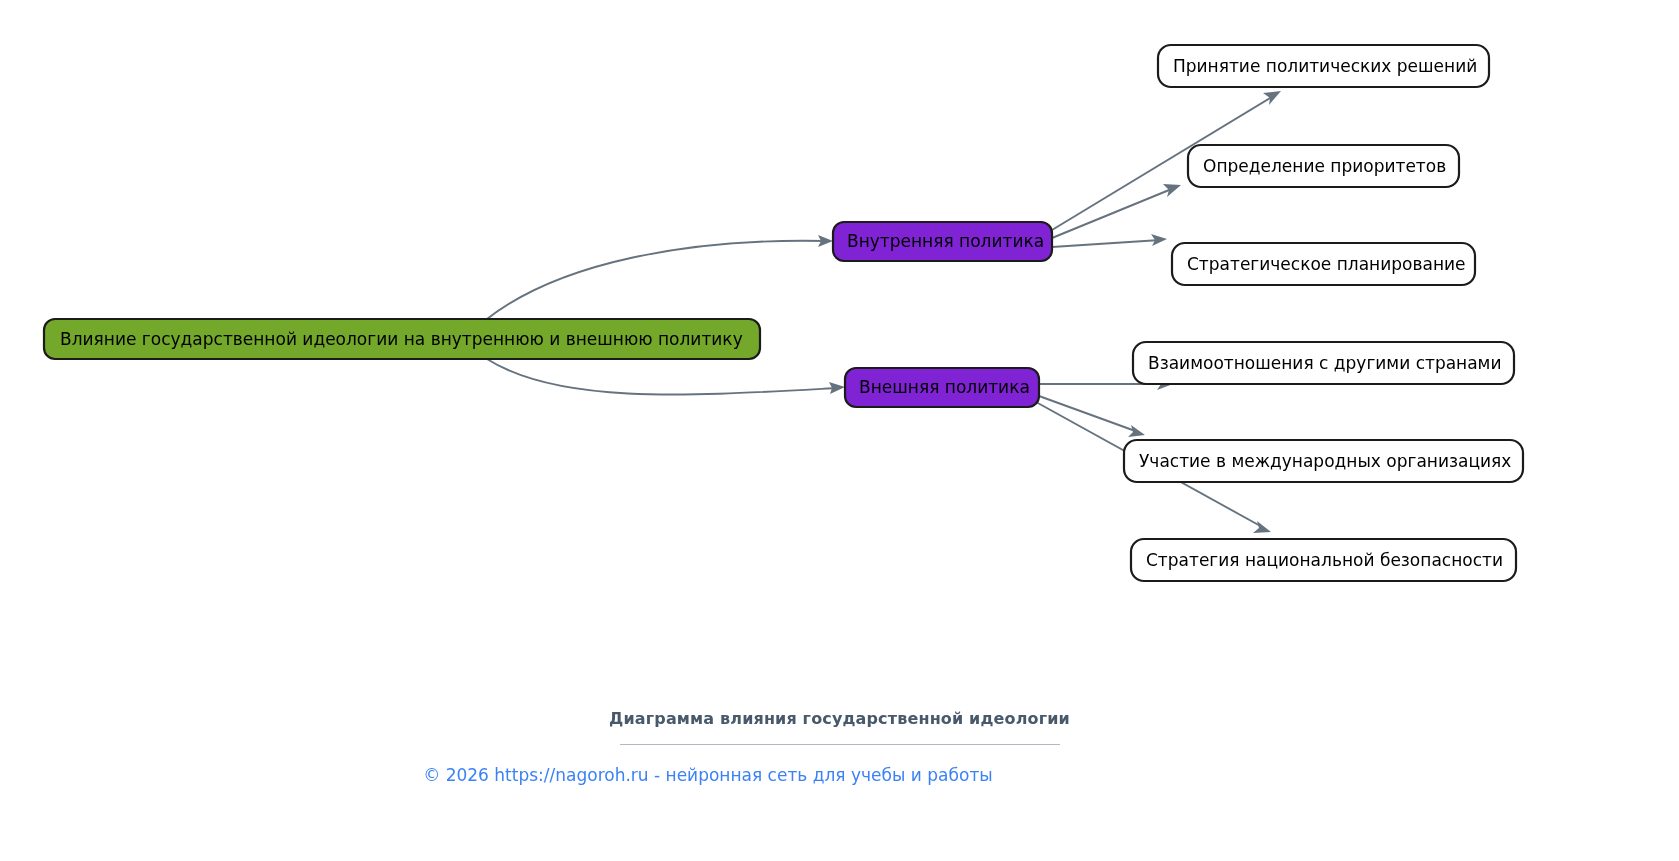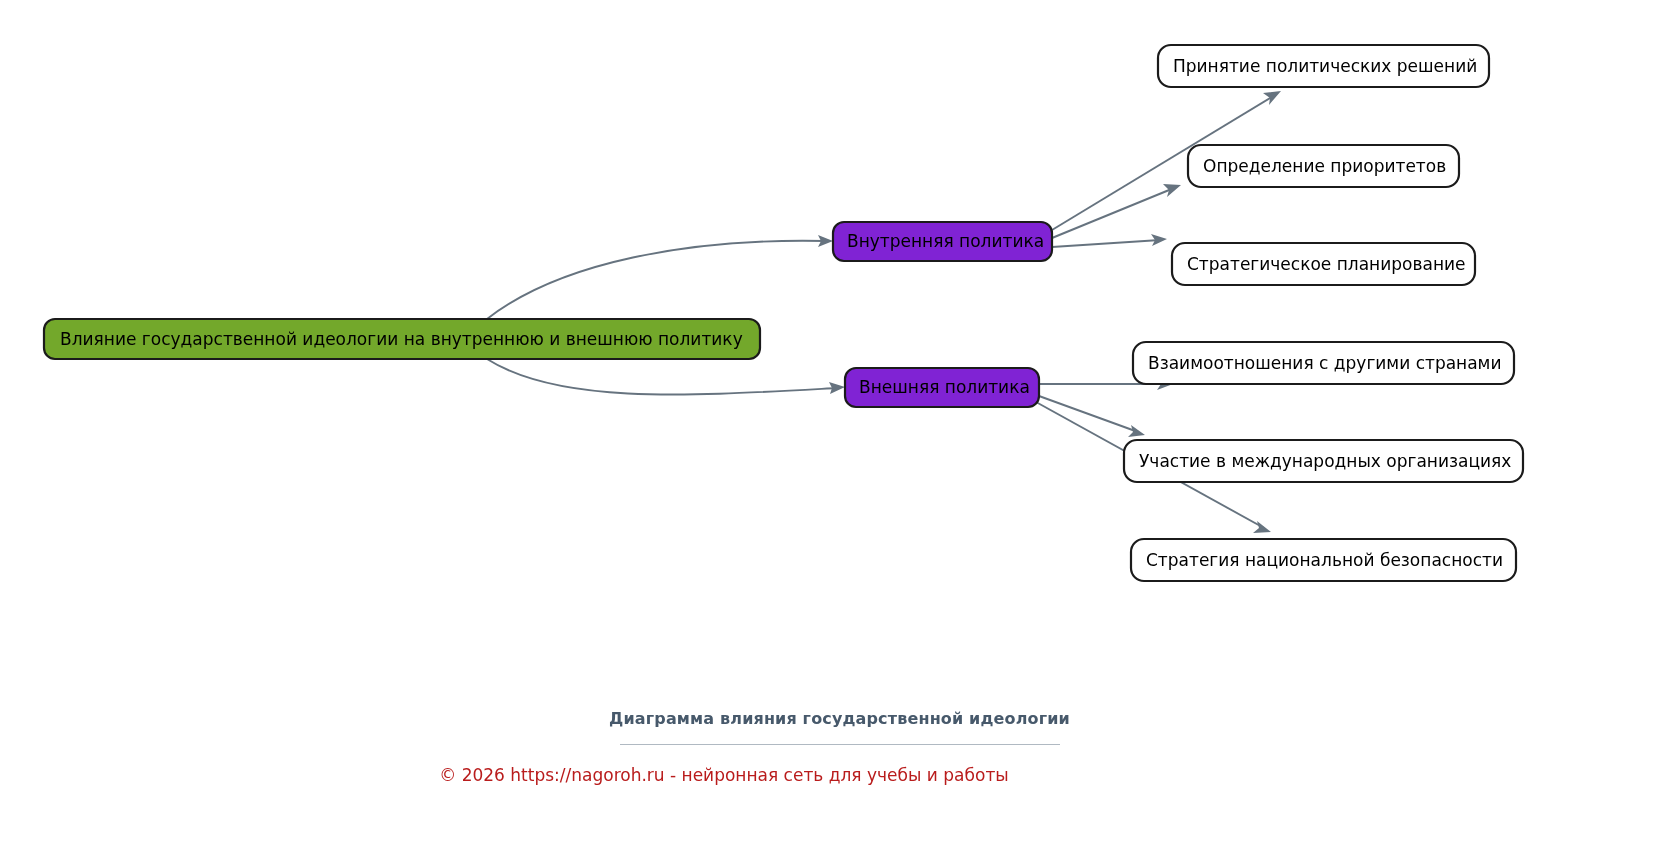--- a/index.html
+++ b/index.html
@@ -82,23 +82,23 @@
     width: 440px;
     height: 0;
     border-top: 1.5px solid #b0b9c2;
   }
   .footer-copy {
     position: absolute;
     width: 1416px;
     text-align: center;
     font-family: "DejaVu Sans", "Liberation Sans", sans-serif;
     font-size: 17px;
-    color: #b91c1c;
+    color: #3b82f6;
     top: 765px;
-    left: 16px;
+    left: 0;
   }
 </style>
 </head>
 <body>
 
 <div id="canvas">
 
   <svg class="diagram-svg" viewBox="0 0 1679 861">
 
     <g>

